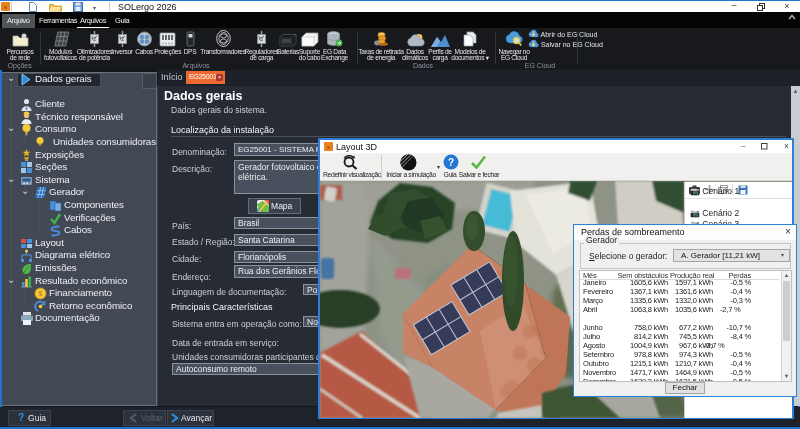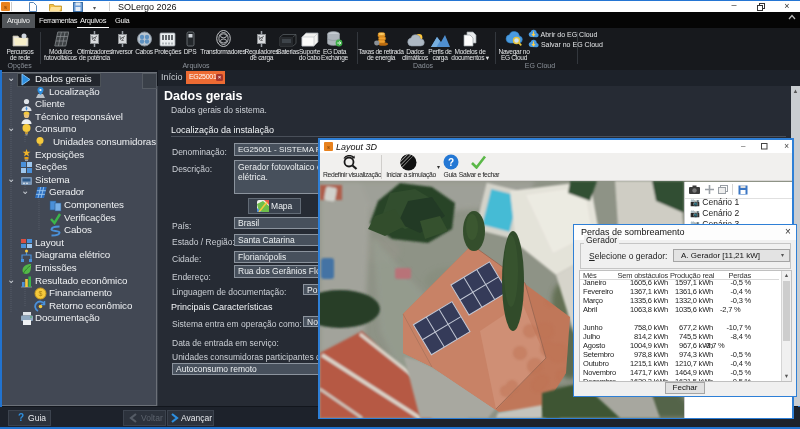--- a/index.html
+++ b/index.html
@@ -51,21 +51,21 @@
 .lbl{position:absolute;font-size:8.5px;color:#ccd0d6;white-space:nowrap;}
 .inp{position:absolute;background:#47505c;border:1px solid #8b939d;color:#edf0f2;font-size:8.5px;line-height:11px;padding:0 3px;white-space:nowrap;overflow:hidden;}
 #hr1{position:absolute;left:13px;top:50px;width:615px;height:1px;background:#494f59;}
 
 
 #botbar{left:0;top:337px;width:800px;height:22px;background:#1d222b;border-bottom:2px solid #2173d0;}
 .bbtn{position:absolute;top:3px;height:16px;background:#2c323c;border:1px solid #3c434e;color:#e8eaee;font-size:8.5px;line-height:14px;white-space:nowrap;overflow:hidden;}
 
 
 #w3d{left:318px;top:138px;width:476px;height:281px;background:#fff;border:2px solid #2e7fd6;}
-#w3dtitle{left:0;top:0;width:472px;height:13px;background:#fff;font-size:9px;color:#111;font-style:italic;}
+#w3dtitle{left:0;top:0;width:472px;height:13px;background:#fff;font-size:9px;color:#111;}
 #w3dtools{left:0;top:13px;width:472px;height:28px;background:#f1f0ee;border-bottom:1px solid #d9d7d5;}
 .t3lbl{position:absolute;top:18px;font-size:6.8px;letter-spacing:-0.35px;color:#222;text-align:center;white-space:nowrap;}
 #viewport{left:0;top:41px;width:472px;height:237px;}
 #cenpanel{left:364px;top:42px;width:108px;height:236px;background:#fff;border-left:1px solid #ccc;}
 .cenrow{position:absolute;left:5px;font-size:8.5px;color:#222;}
 
 
 #wperdas{left:573px;top:224px;width:224px;height:173px;background:#f0f0f0;border:1px solid #2e7fd6;}
 #wperdas .title{position:absolute;left:7px;top:2px;font-size:9px;color:#111;}
 #gbox{position:absolute;left:6px;top:18px;width:211px;height:26px;border:1px solid #c5c5c5;}
@@ -272,28 +272,20 @@
       <svg style="position:absolute;left:0;top:0" width="154" height="330" opacity="0.45">
       <path d="M9 10v230M23 8v8M23 62v8M23 112v8M23 214v20M37 126v32" stroke="#6b727c" stroke-width="1" fill="none" stroke-dasharray="1,1"></path>
       </svg>
       <div class="trow" style="left:0;top:0.0px;width:154px">
           <span class="texp" style="left:5px">⌄</span>
           <span style="position:absolute;left:15px;top:0px;width:84px;height:14px;background:#22262d;border:1px solid #4c5258"></span>
           <span class="tic" style="left:18px"><svg width="13" height="13">
               <path d="M2 1l8 5.5L2 12z" fill="#2d8fe0" stroke="#7ec0f5" stroke-width="1"></path>
             </svg></span>
           <span style="position:absolute;left:33px">Dados gerais</span>
-        </div>
-      <div class="trow" style="left:0;top:12.6px;width:154px">
-          <span class="tic" style="left:32px"><svg width="13" height="13">
-              <path d="M2 12l2-4h5l2 4z" fill="#b9bfc6"></path>
-              <path d="M6.5 1a3 3 0 013 3c0 2-3 5-3 5s-3-3-3-5a3 3 0 013-3z" fill="#2d8fe0"></path>
-              <circle cx="6.5" cy="4" r="1.1" fill="#fff"></circle>
-            </svg></span>
-          <span style="position:absolute;left:47px">Localização</span>
         </div>
       <div class="trow" style="left:0;top:25.2px;width:154px">
           <span class="tic" style="left:18px"><svg width="13" height="13">
               <circle cx="6.5" cy="3.5" r="2.6" fill="#dfe3e8"></circle>
               <path d="M1.5 13c0-3 2.3-4.8 5-4.8s5 1.8 5 4.8z" fill="#dfe3e8"></path>
               <path d="M6.5 8.2l1 2.5-1 2-1-2z" fill="#4a90d9"></path>
             </svg></span>
           <span style="position:absolute;left:33px">Cliente</span>
         </div>
       <div class="trow" style="left:0;top:37.8px;width:154px">
@@ -653,21 +645,21 @@
           <rect x="2.5" y="0.5" width="7" height="6" fill="none" stroke="#9aa0a6"></rect>
           <rect x="0.5" y="2.5" width="7" height="6" fill="#eee" stroke="#9aa0a6"></rect>
         </svg>
       <div style="position:absolute;left:47px;top:2px;width:1px;height:11px;background:#d5d5d5"></div>
       <svg style="position:absolute;left:53px;top:3px" width="10" height="10">
           <rect x="0.5" y="0.5" width="9" height="9" fill="#3a76c4"></rect>
           <rect x="2.5" y="5" width="5" height="4" fill="#fff"></rect>
           <rect x="2.5" y="0.5" width="5" height="2.5" fill="#ddd"></rect>
         </svg>
       <div style="position:absolute;left:0;top:16px;width:107px;height:1px;background:#e0e0e0"></div>
-      <div class="cenrow" style="top:15px"><span style="font-size:8px">📷</span> Cenário 1</div>
+      <div class="cenrow" style="top:4px"><span style="font-size:8px">📷</span> Cenário 1</div>
       <div class="cenrow" style="top:26px"><span style="font-size:8px">📷</span> Cenário 2</div>
       <div class="cenrow" style="top:37px"><span style="font-size:8px">📷</span> Cenário 3</div>
     </div>
   </div>
   <div class="abs" id="wperdas">
     <div style="position:absolute;left:0;top:0;width:222px;height:15px;background:#fdfdfd"></div>
     <div class="title">Perdas de sombreamento</div>
     <span style="position:absolute;left:211px;top:1px;font-size:10px;color:#333">×</span>
     <div id="gbox"></div>
     <div id="gblbl">Gerador</div>

